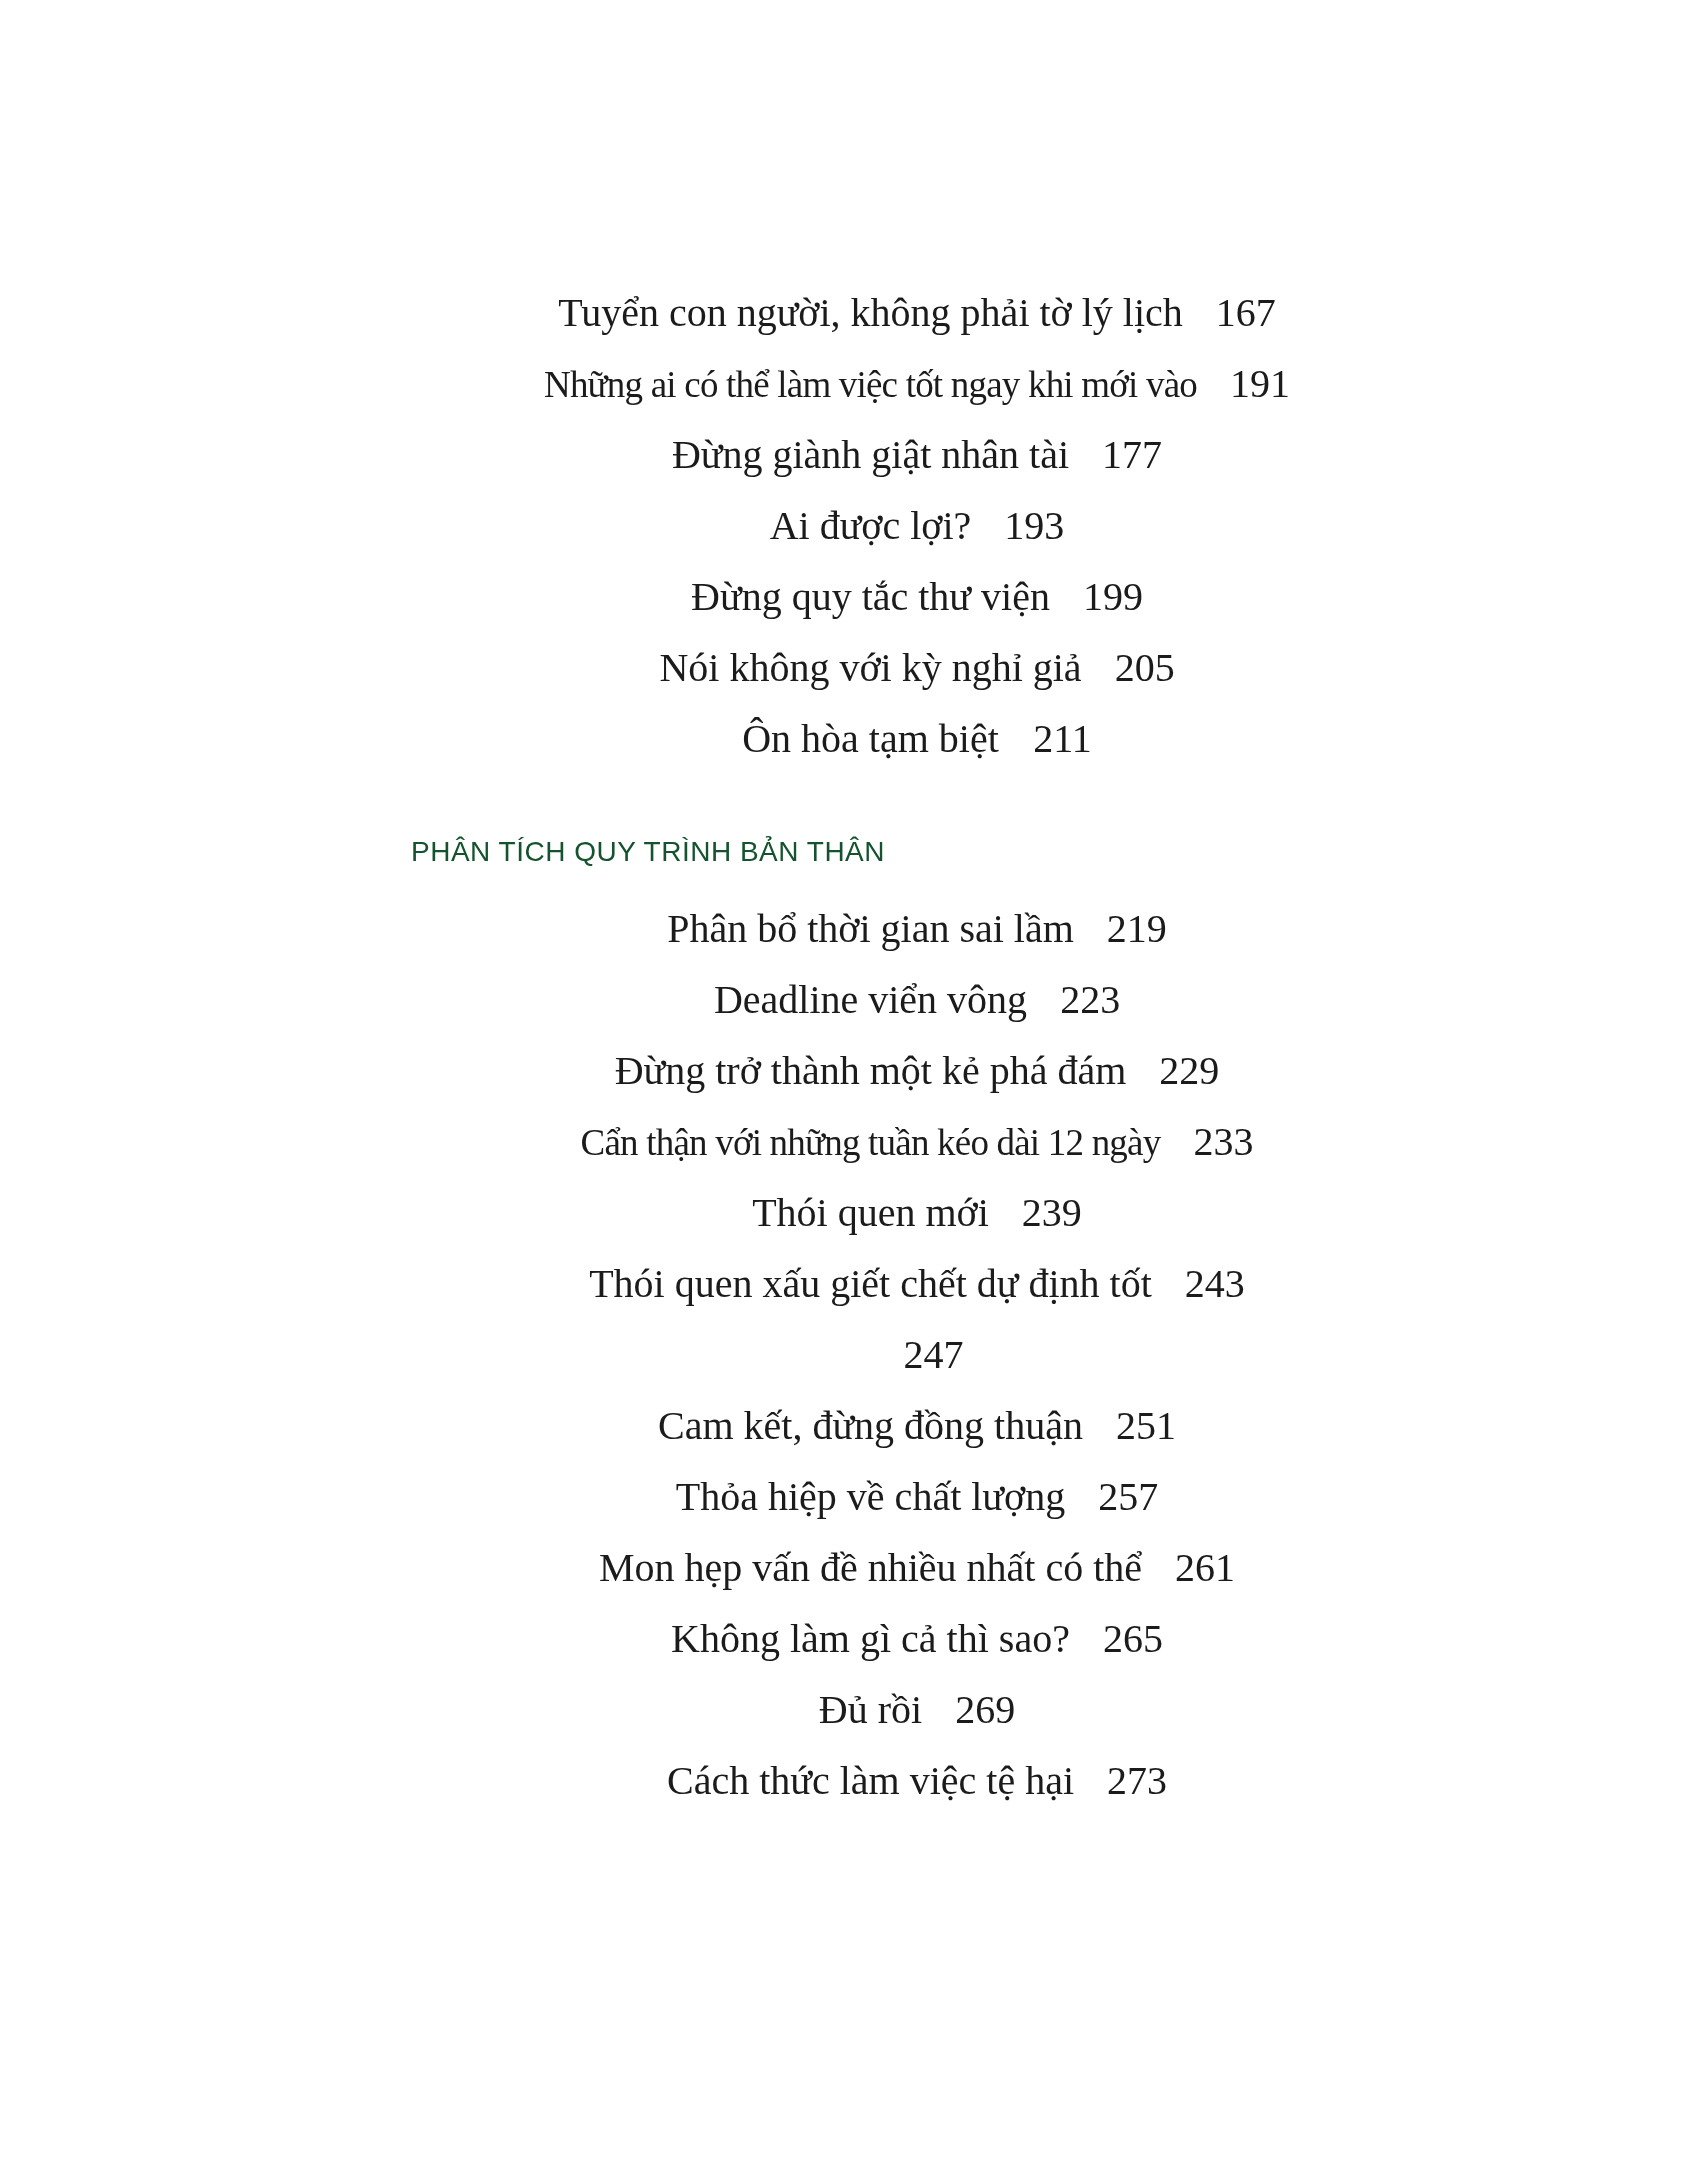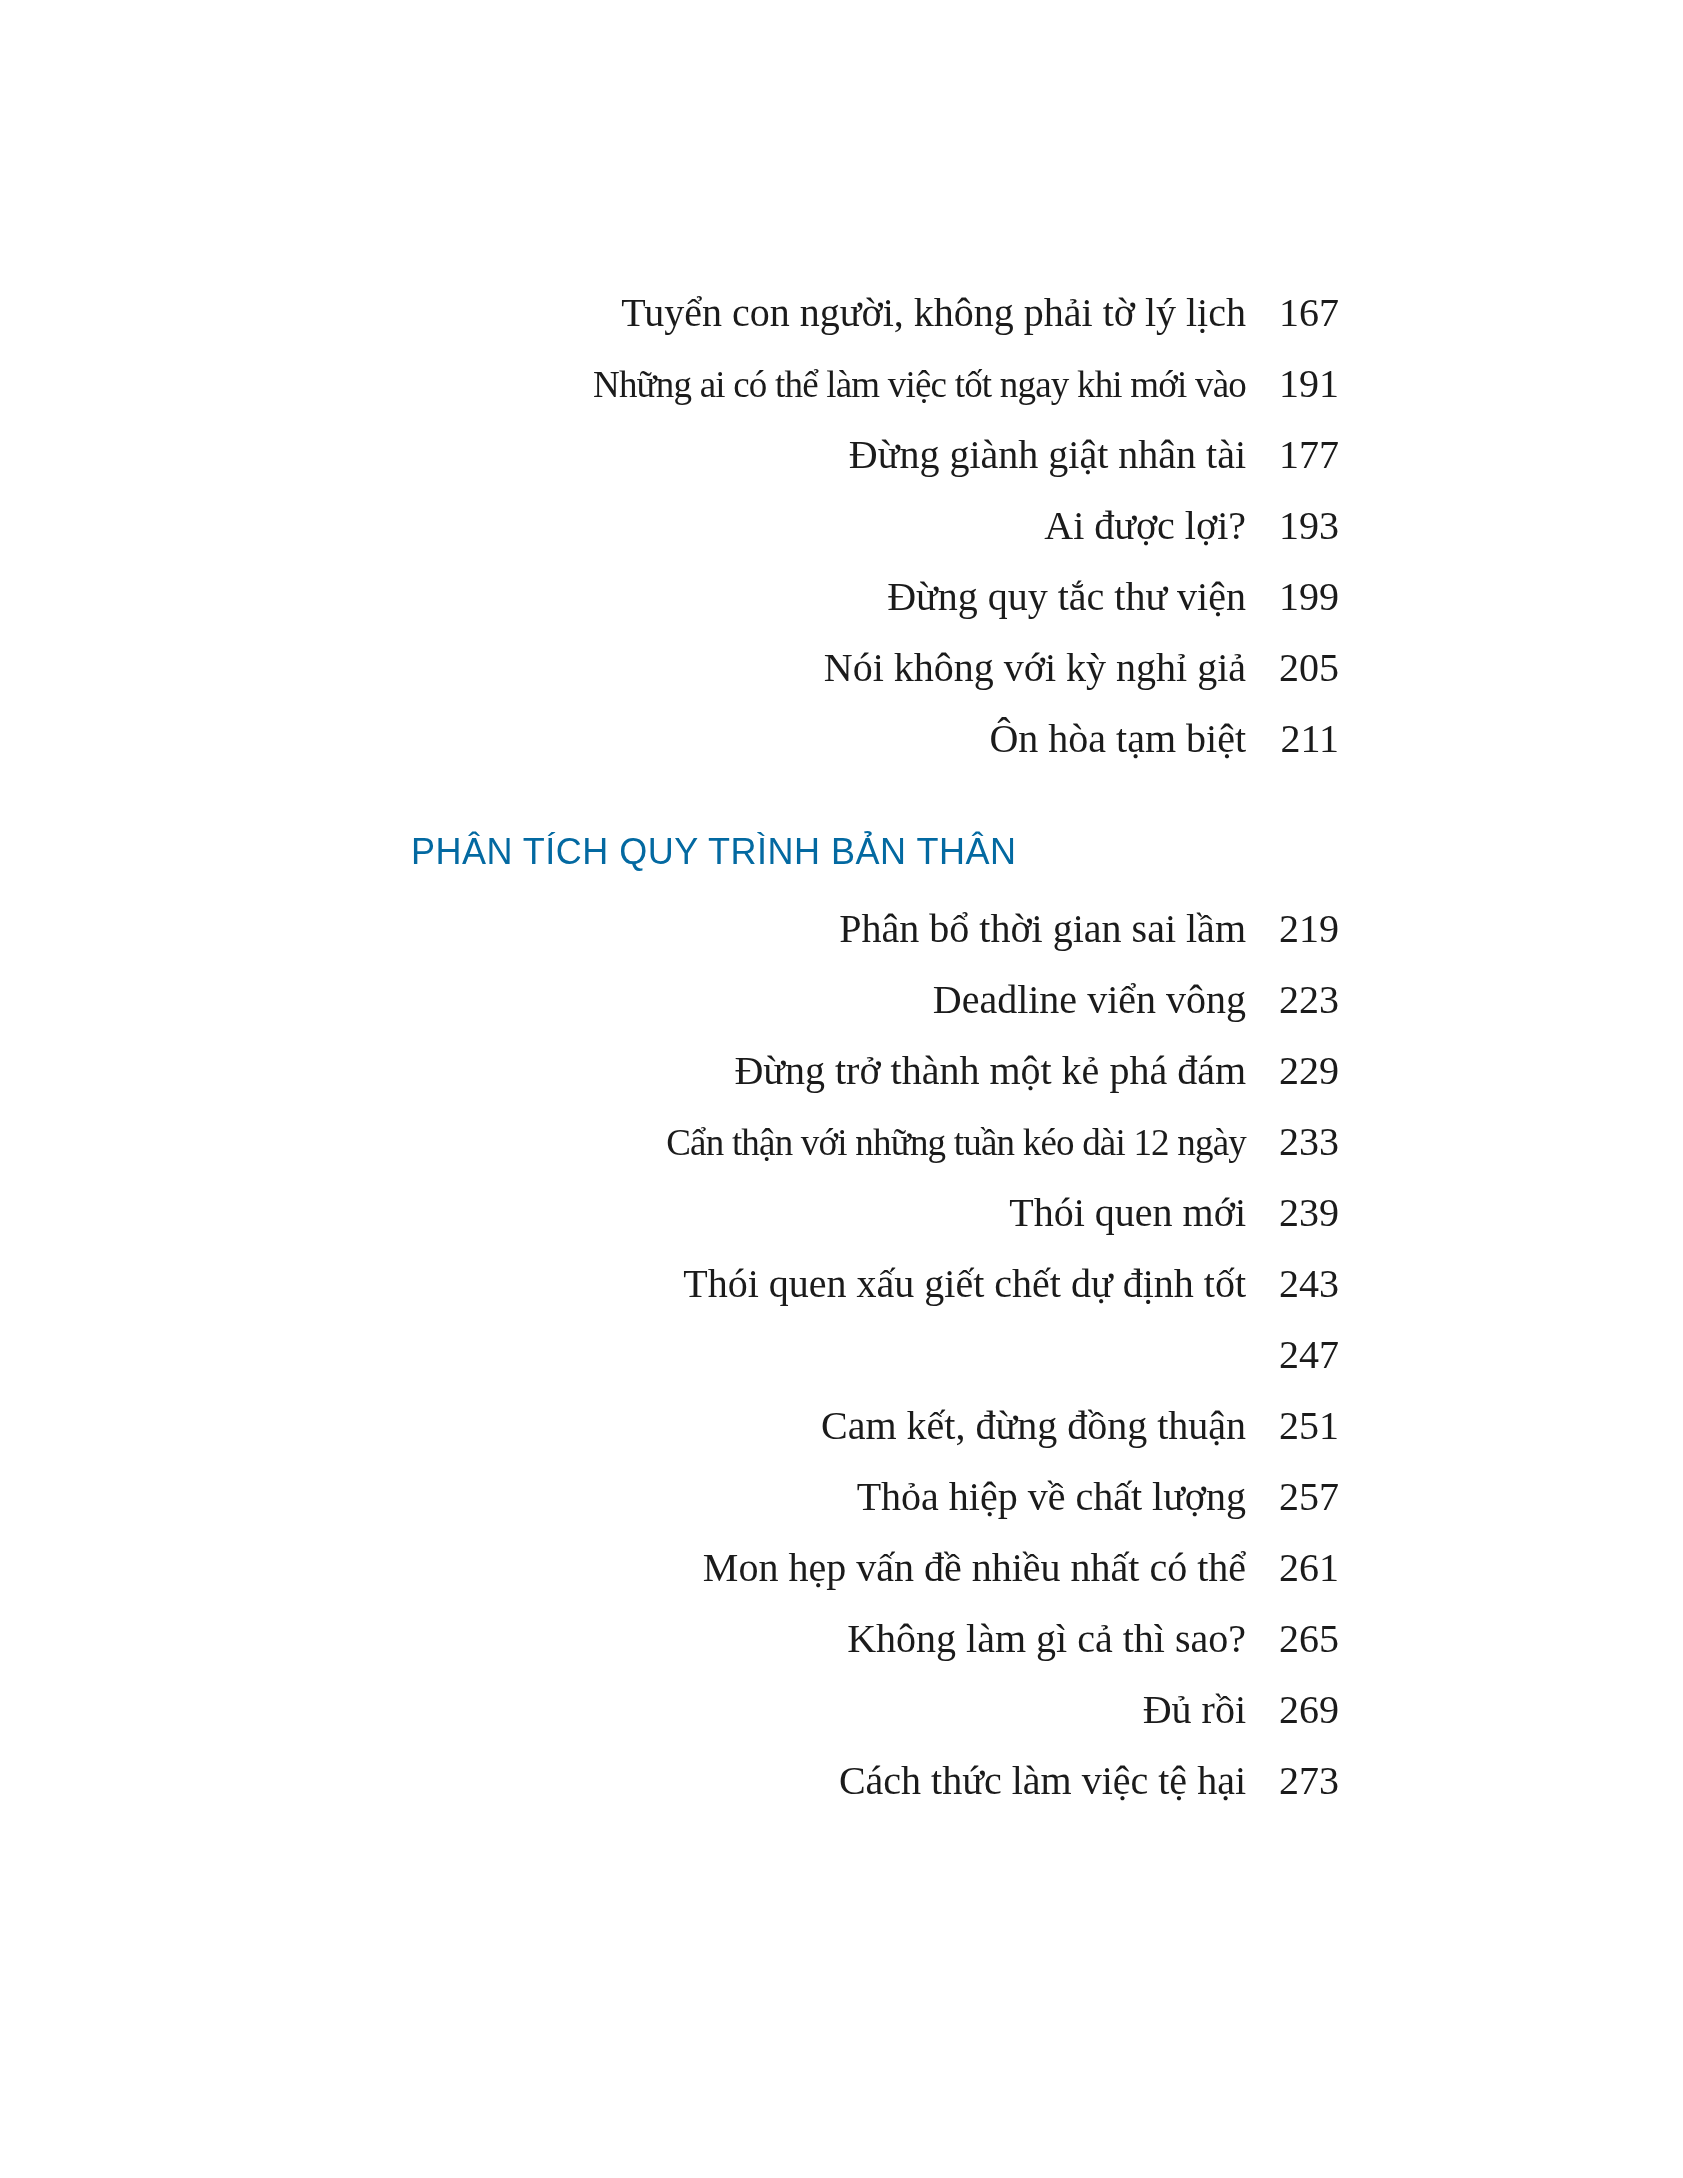--- a/index.html
+++ b/index.html
@@ -17,46 +17,46 @@
     overflow: hidden;
   }
   .toc {
     position: absolute;
     top: 277px;
     left: 495px;
     width: 844px;
   }
   .row {
     display: flex;
-    justify-content: flex-end;
+    justify-content: center;
     align-items: baseline;
     height: 71px;
     font-size: 40px;
     line-height: 71px;
     white-space: nowrap;
   }
   .row .title {
     overflow: visible;
   }
   .row .pagenum {
     margin-left: 24px;
     min-width: 69px;
     text-align: right;
   }
   .row.tight .title {
     font-size: 37px;
     letter-spacing: -0.8px;
   }
   .section-header {
     font-family: "Liberation Sans", sans-serif;
-    font-size: 36px;
+    font-size: 28px;
     line-height: 71px;
     height: 71px;
     letter-spacing: 0.5px;
-    color: #0369a1;
+    color: #14532d;
     margin-left: -84px;
     margin-top: 42px;
     margin-bottom: 6px;
     white-space: nowrap;
   }
 </style>
 </head>
 <body>
 
 <div class="page">

